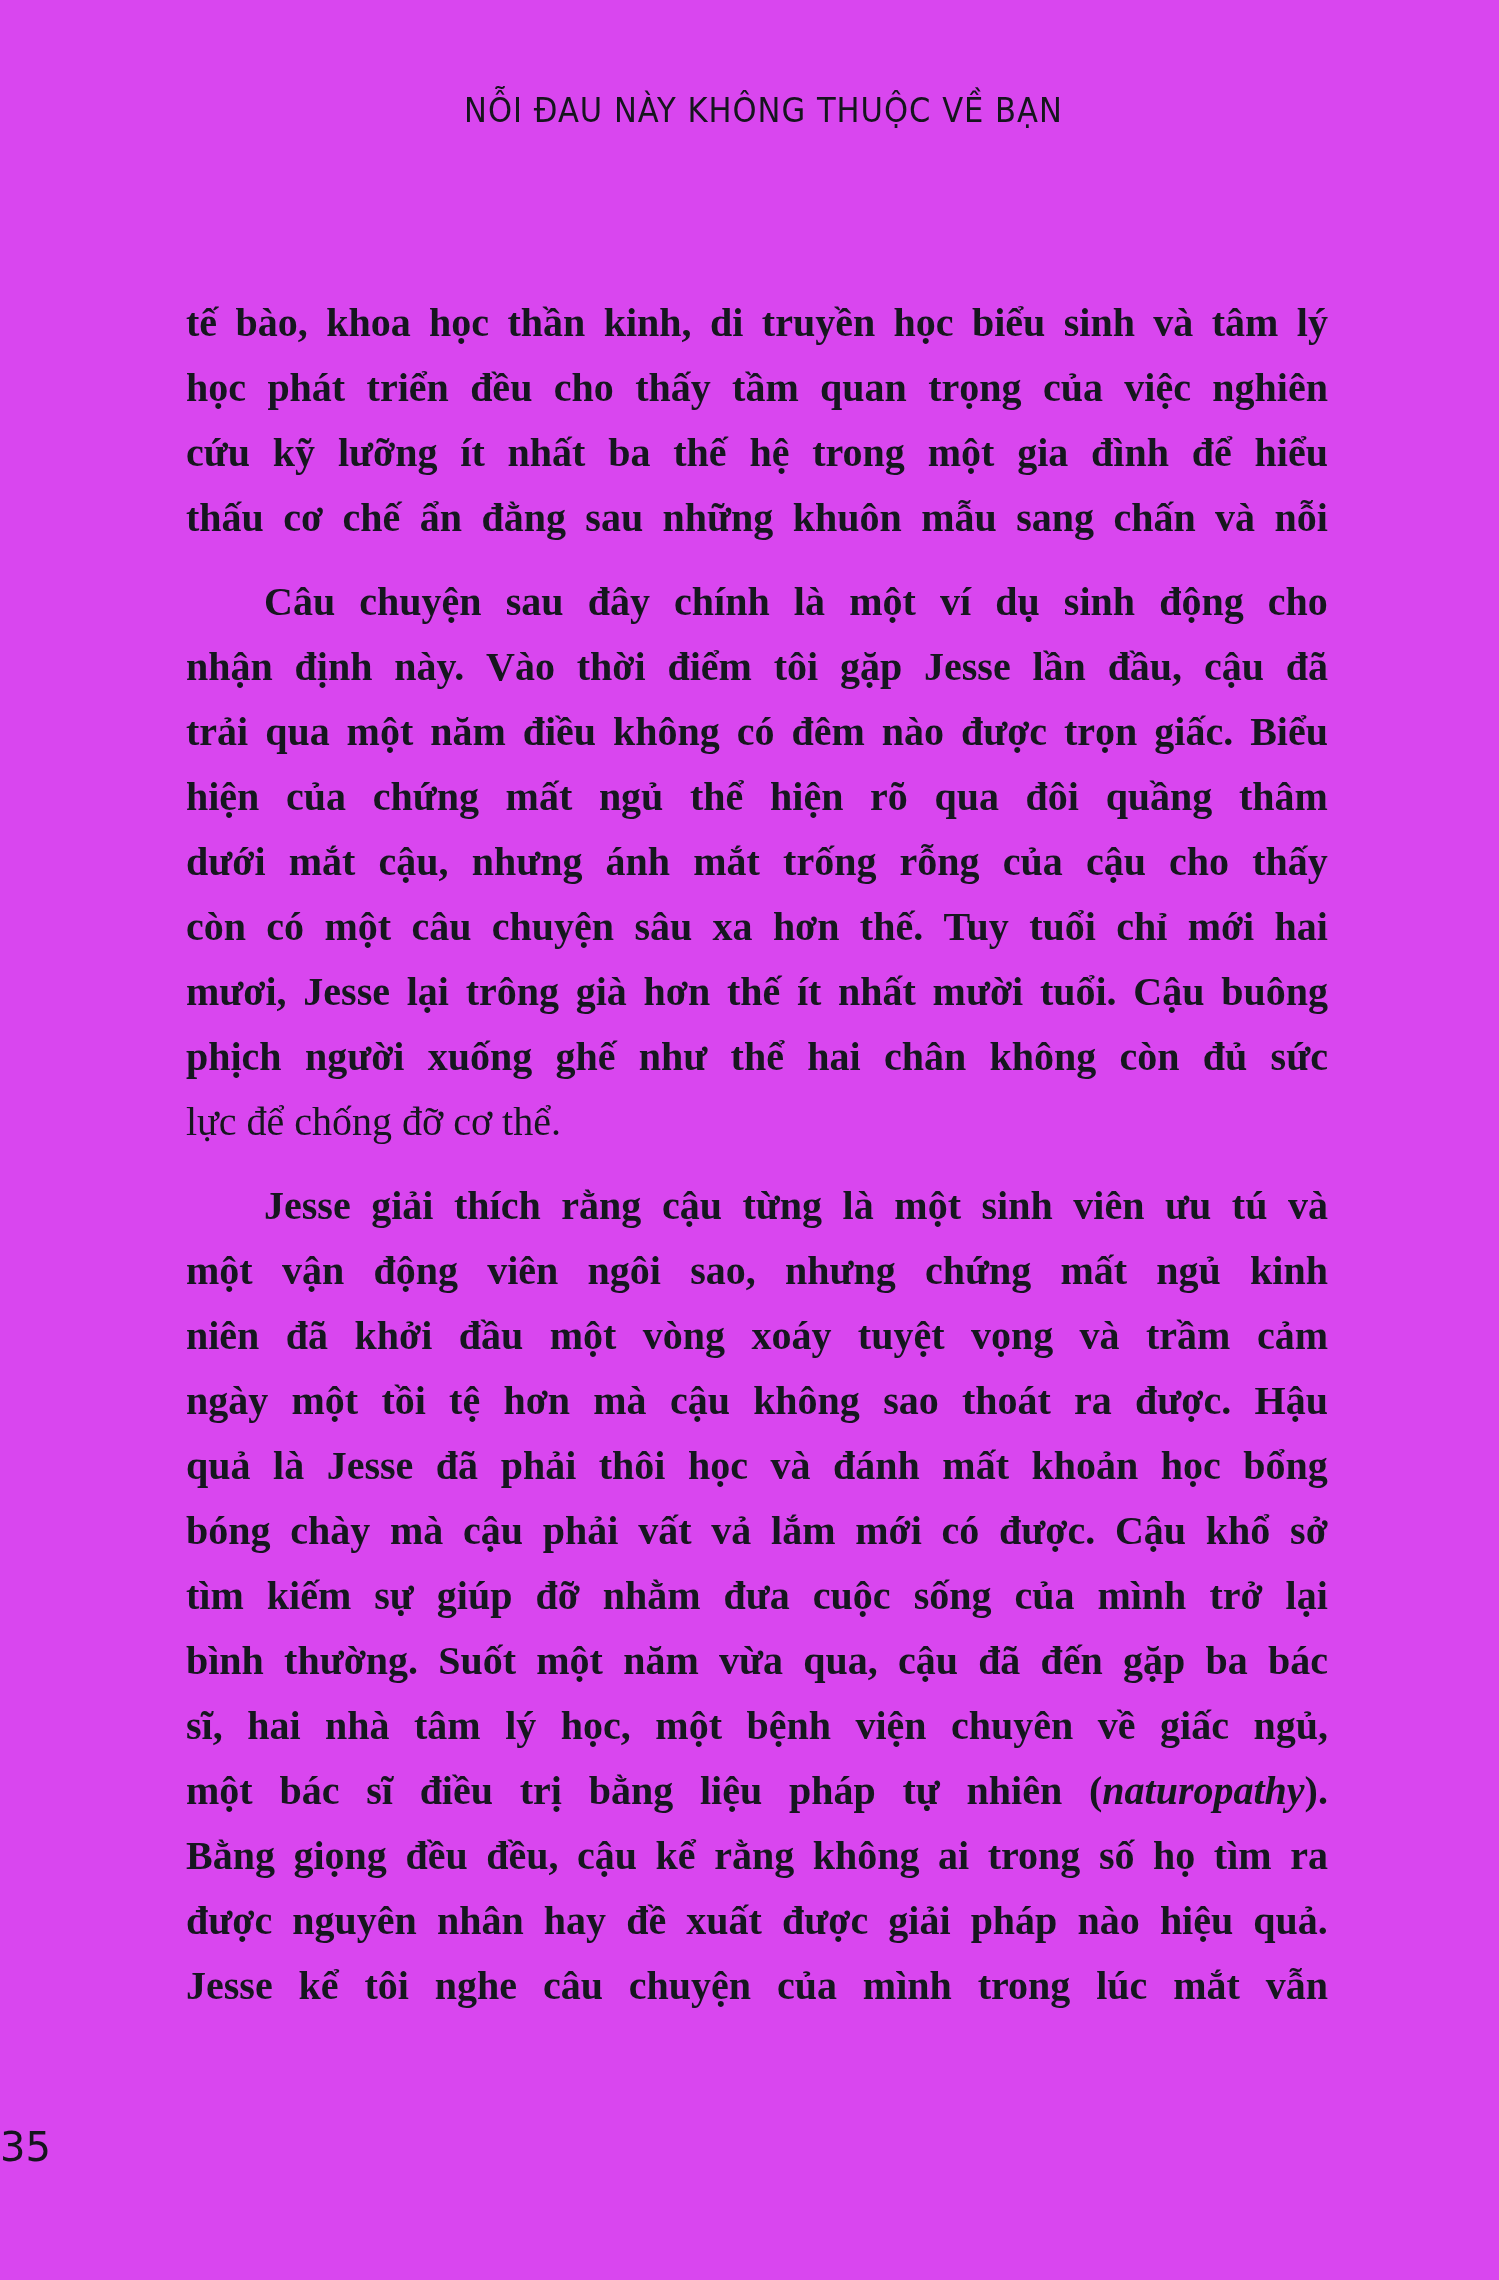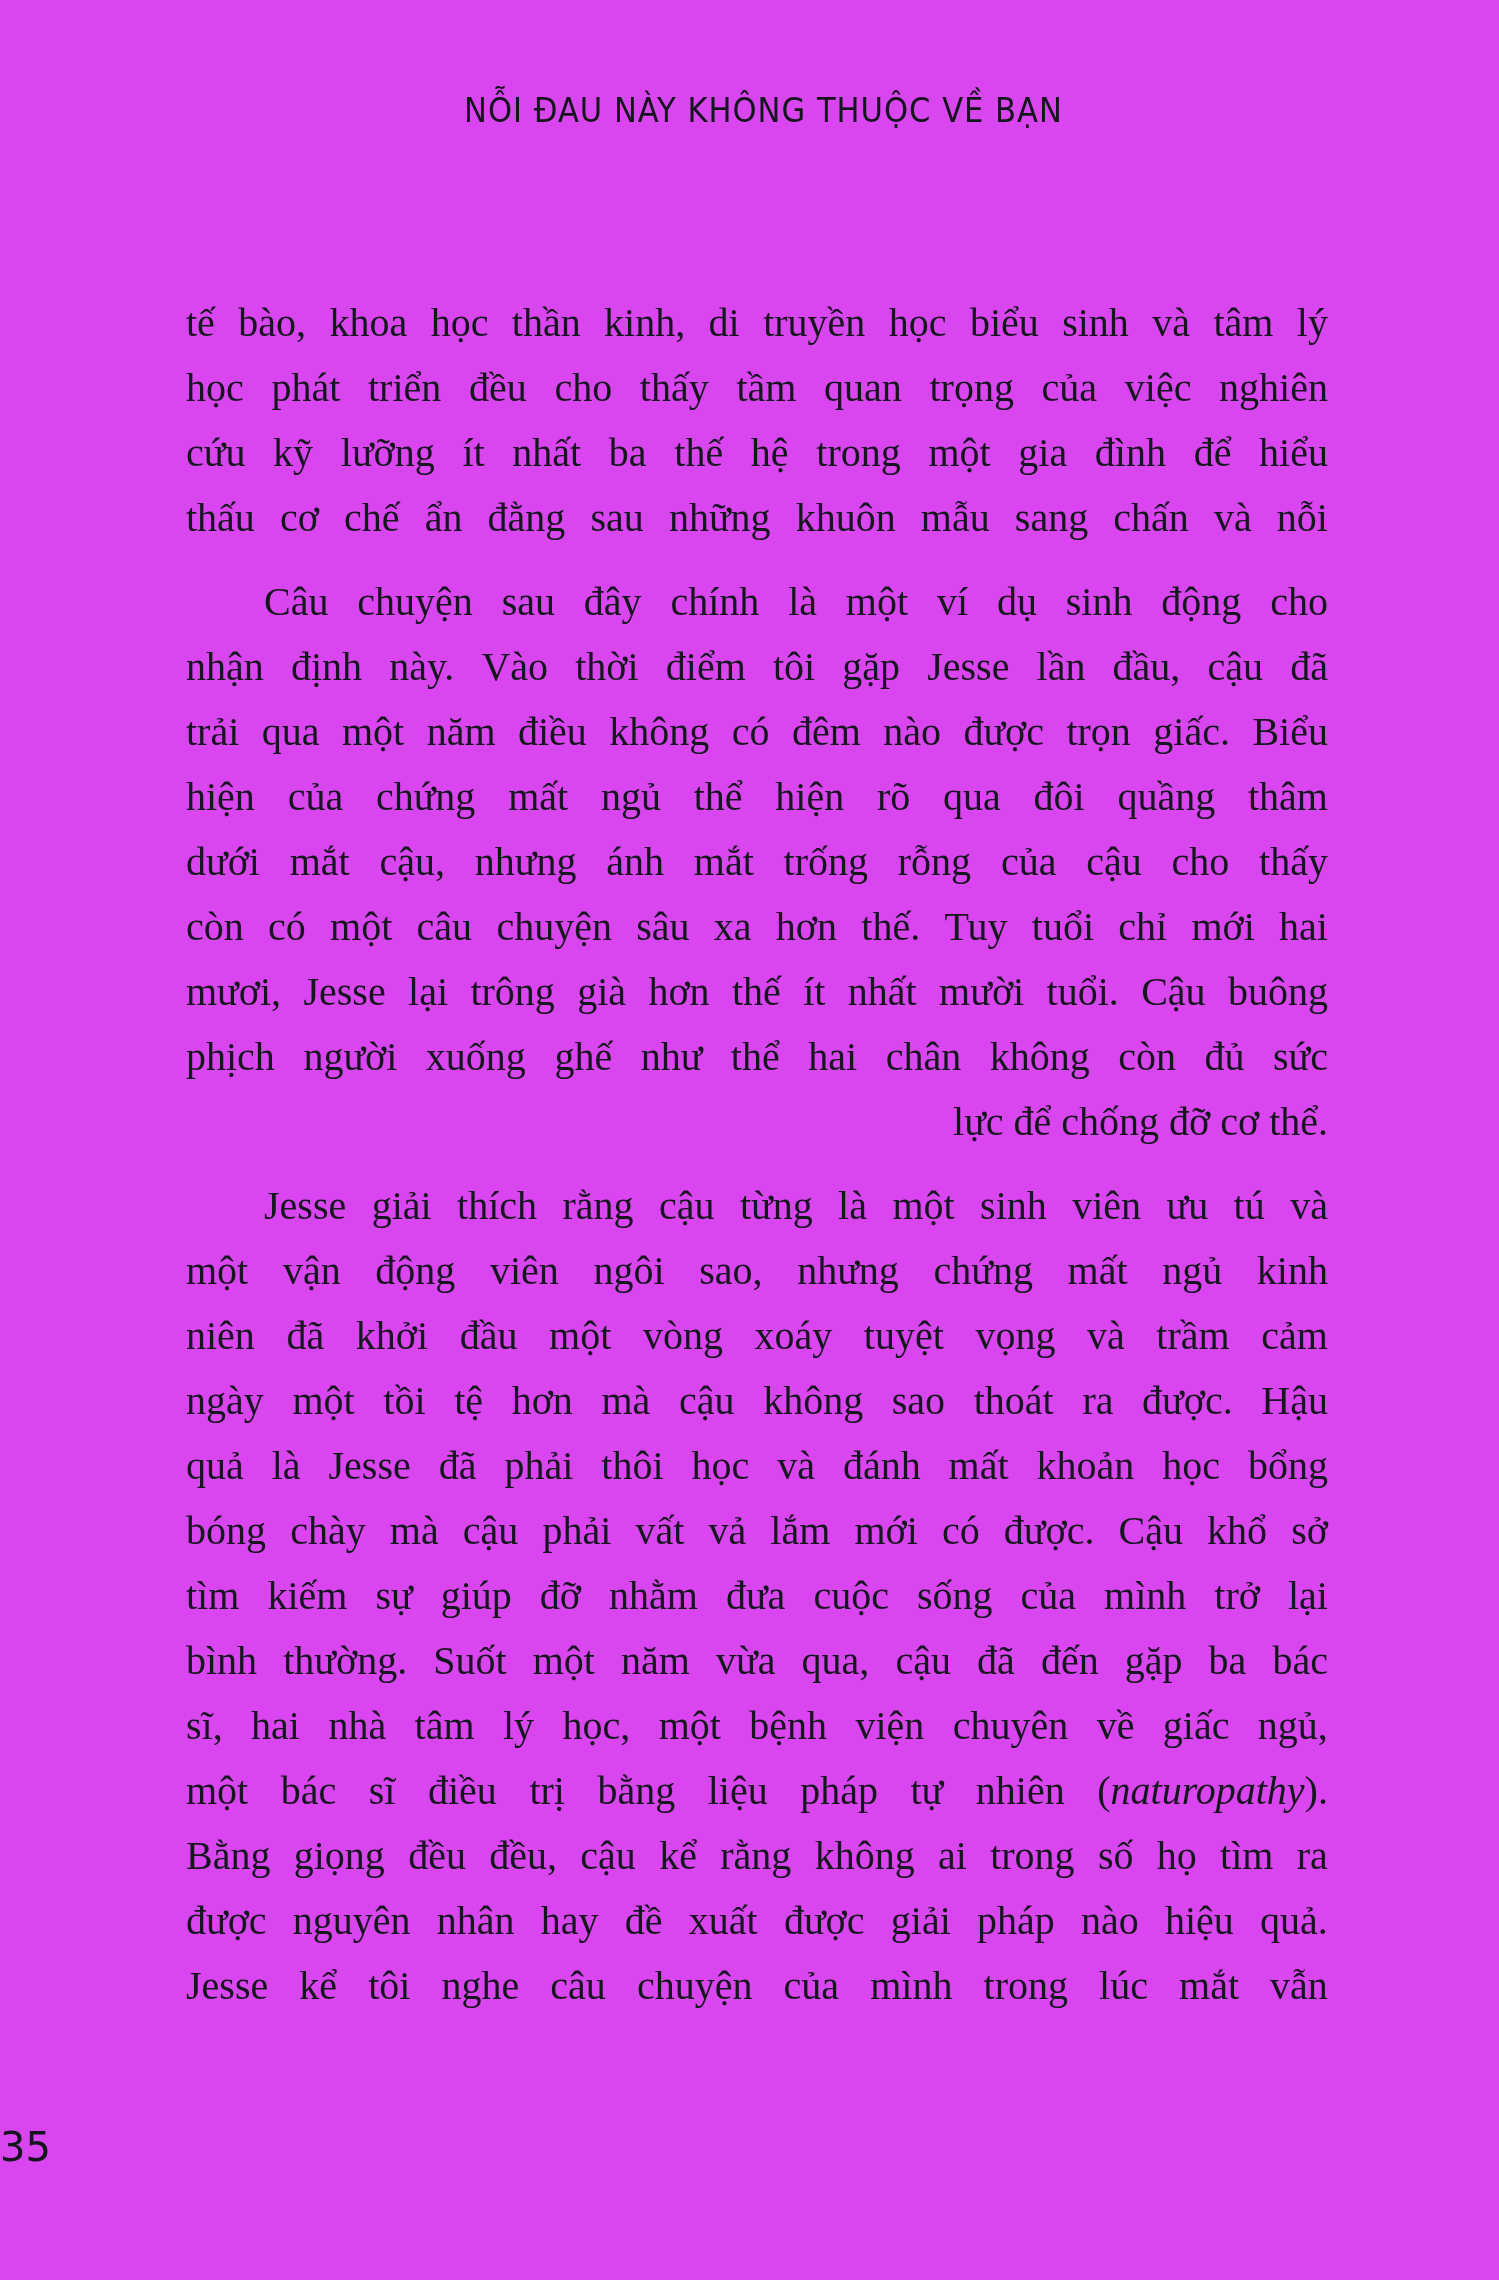--- a/index.html
+++ b/index.html
@@ -31,31 +31,32 @@
     letter-spacing: 1px;
     color: #15151d;
   }
   .body-text {
     position: absolute;
     top: 290px;
     left: 186px;
     width: 1142px;
   }
   .paragraph { margin: 0; }
-  .paragraph + .paragraph { margin-top: 19px; text-align: right; }
+  .paragraph + .paragraph { margin-top: 19px; }
   .line {
     height: 65px;
     line-height: 65px;
     font-size: 40px;
     white-space: nowrap;
     color: #16161f;
   }
   .line.just {
     display: flex;
     justify-content: space-between;
+    font-weight: bold;
   }
   .line.just span { display: inline-block; }
   .line.indent { padding-left: 78px; }
   .line em {
     font-style: italic;
     font-family: "Liberation Serif", "DejaVu Serif", serif;
   }
   .page-number {
     position: absolute;
     top: 2124px;

